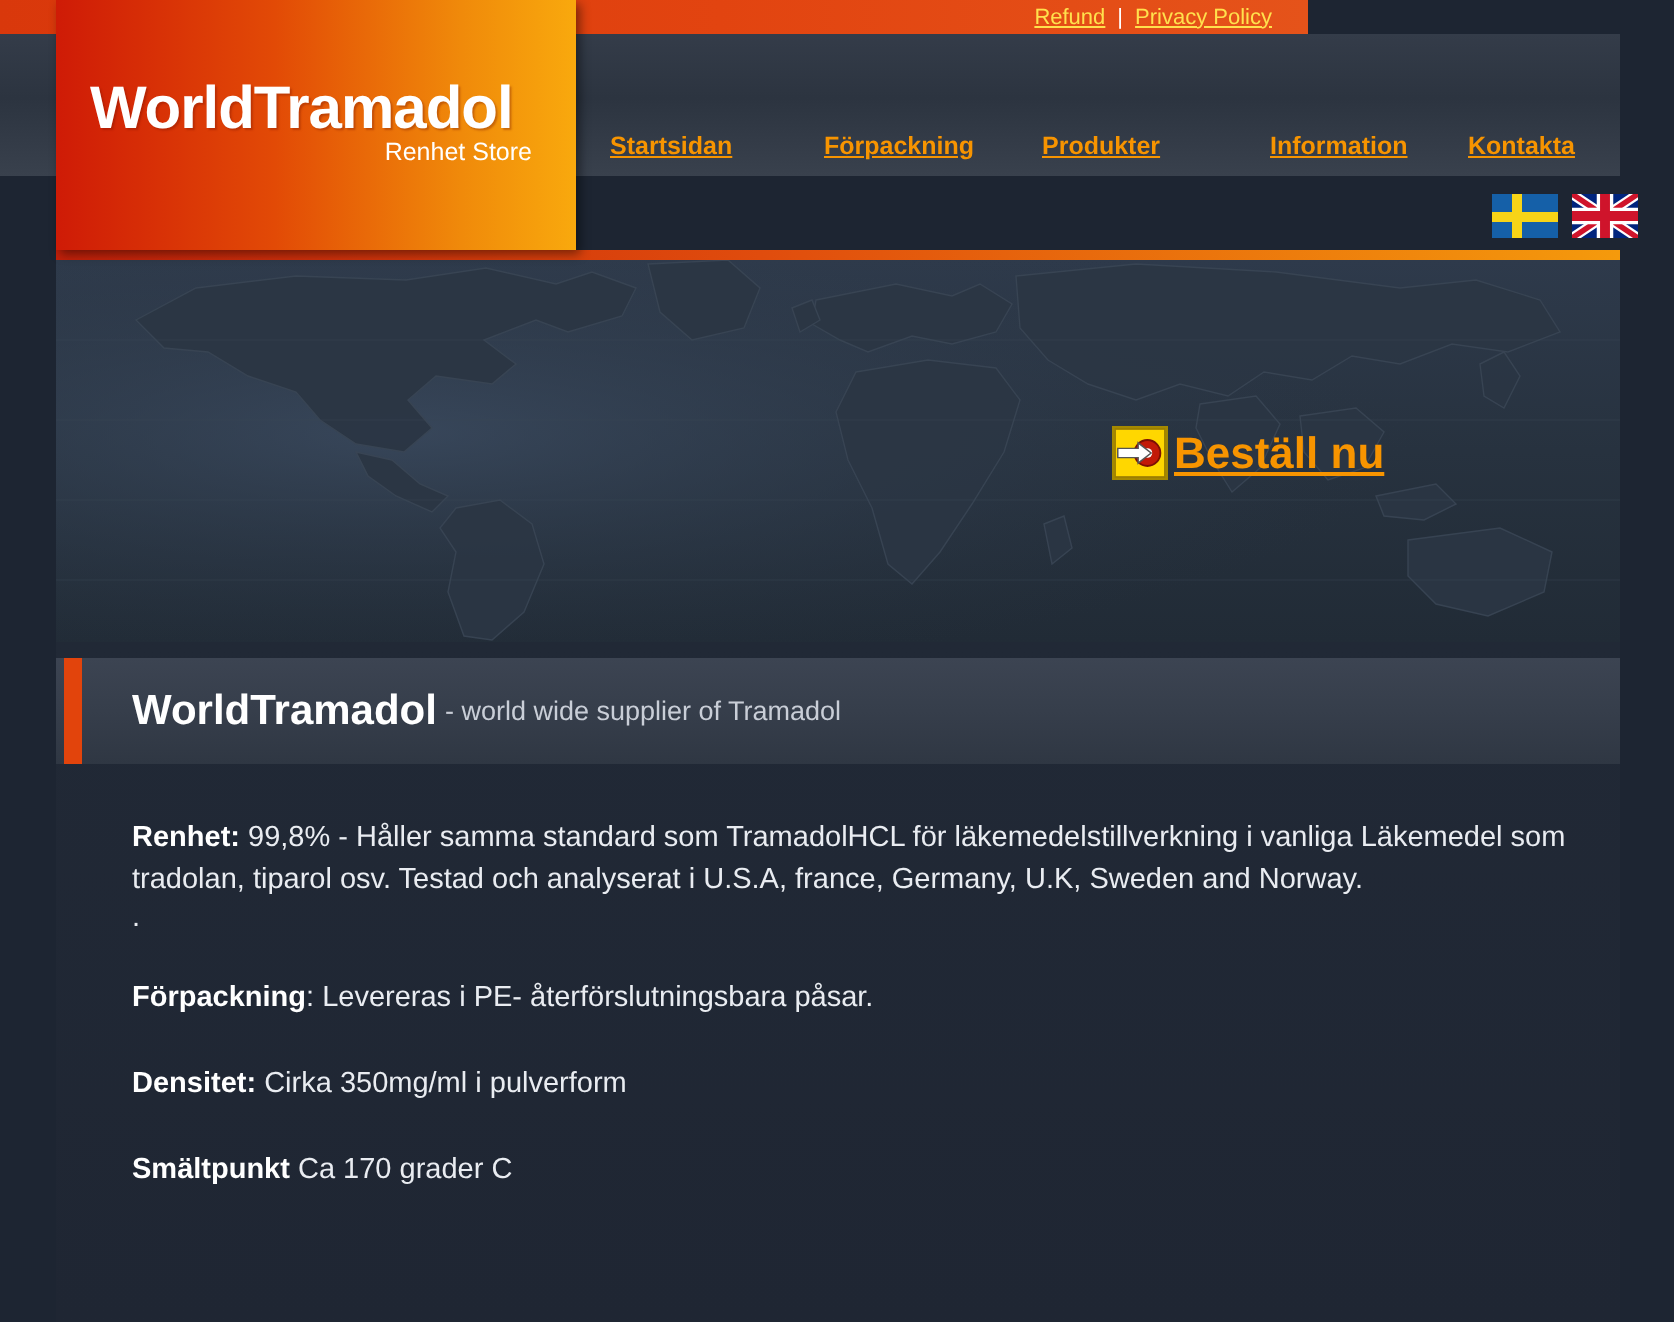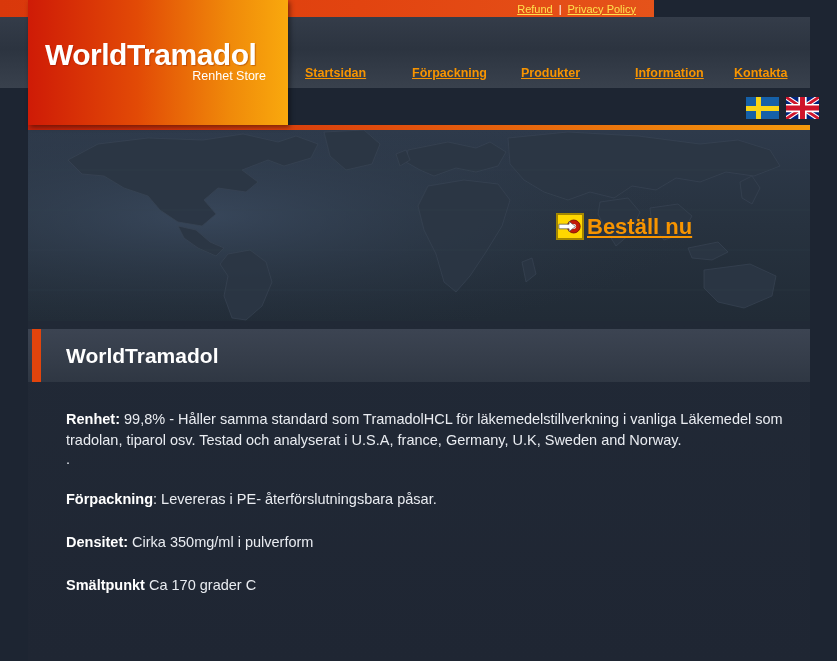--- a/index.html
+++ b/index.html
@@ -265,20 +265,21 @@
       <path d="M30,0 V40 M0,20 H60" stroke="#cf142b" stroke-width="9"></path>
     </svg>
   </div>
 
   <div class="content">
 
     <div class="heading-bar">
       <div class="heading-accent"></div>
       <div class="heading-text">
         <span class="heading-strong">WorldTramadol</span>
+        <span class="heading-sub">- world wide supplier of Tramadol</span>
       </div>
     </div>
 
     <div class="body-text">
 
       <div class="para">
         <b>Renhet:</b><span> 99,8% - Håller samma standard som TramadolHCL för läkemedelstillverkning i vanliga Läkemedel som tradolan, tiparol osv. Testad och analyserat i U.S.A, france, Germany, U.K, Sweden and Norway.</span>
       </div>
       <div class="tiny-dot">.</div>
 

